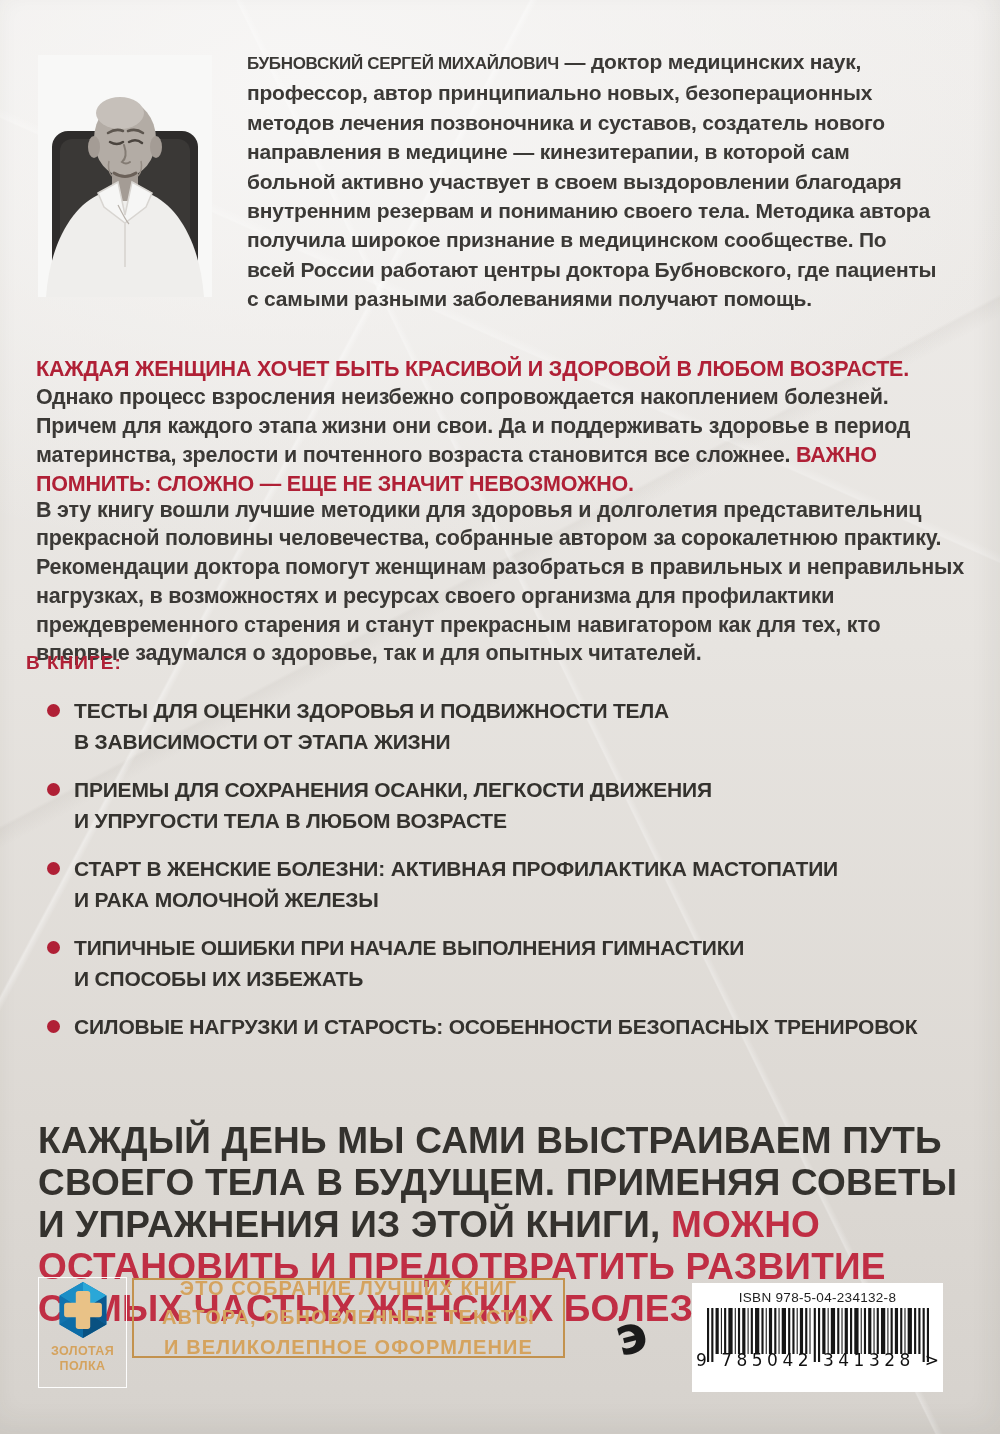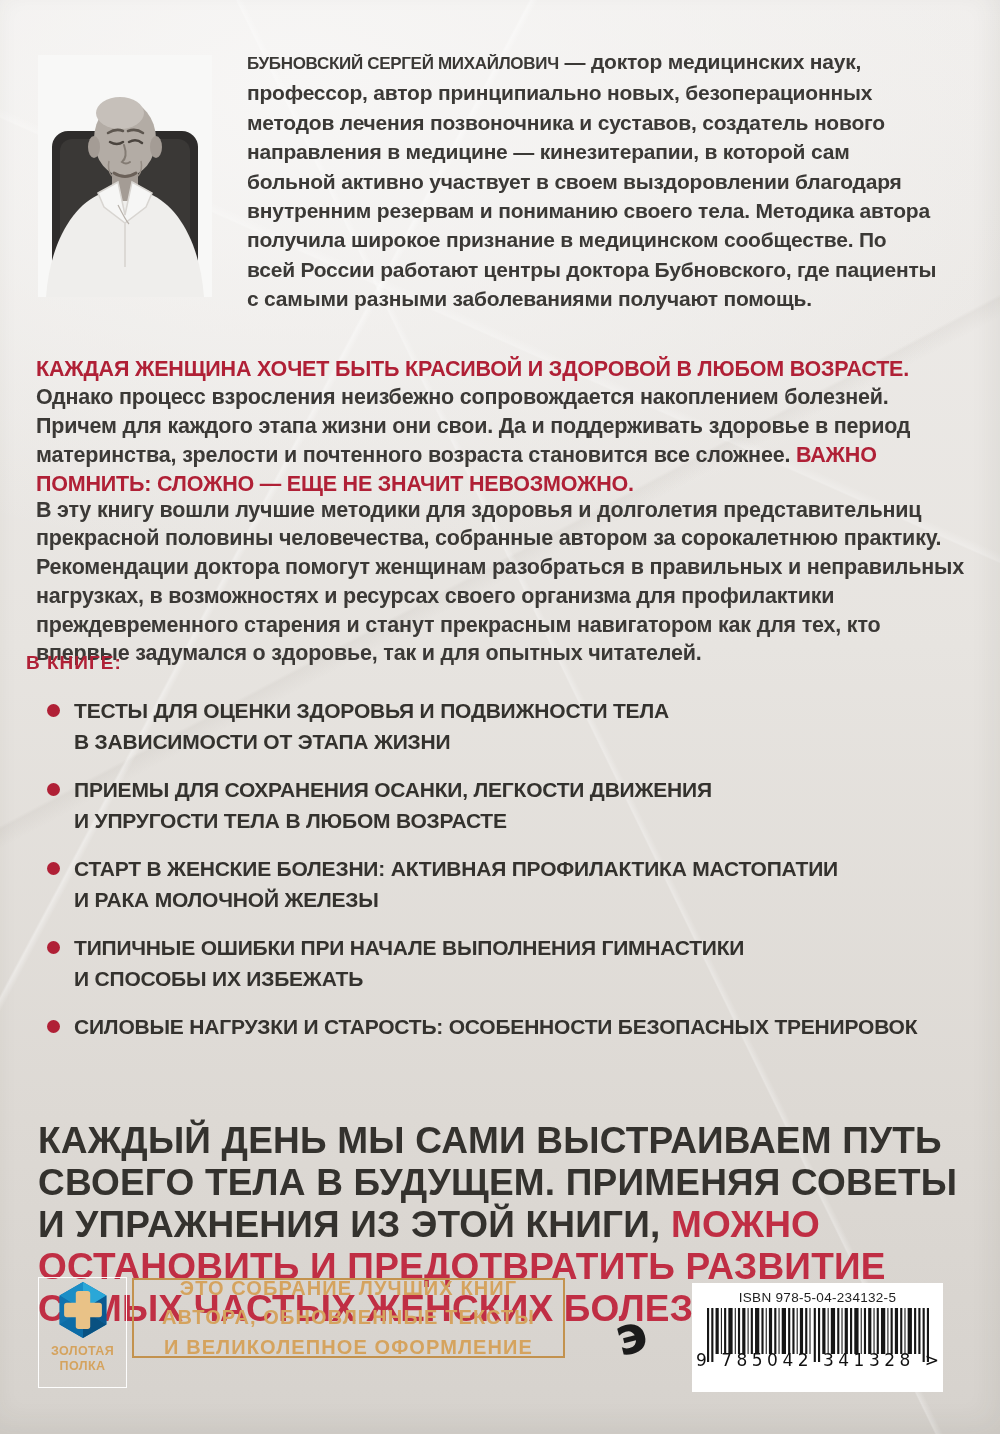--- a/index.html
+++ b/index.html
@@ -163,21 +163,21 @@
 
   <div class="abs promo-box">
     <div>ЭТО СОБРАНИЕ ЛУЧШИХ КНИГ</div>
     <div>АВТОРА, ОБНОВЛЕННЫЕ ТЕКСТЫ</div>
     <div>И ВЕЛИКОЛЕПНОЕ ОФОРМЛЕНИЕ</div>
   </div>
 
   <div class="abs eksmo">э</div>
 
   <div class="abs barcode-box">
-    <div class="isbn">ISBN 978-5-04-234132-5</div>
+    <div class="isbn">ISBN 978-5-04-234132-8</div>
     <svg class="bars" viewBox="0 0 208 54" preserveAspectRatio="none" aria-hidden="true">
       <g fill="#161616">
         <rect x="0" width="2" height="54"></rect>
           <rect x="4" width="2" height="54"></rect>
         <rect x="8" width="3" height="46"></rect>
           <rect x="13" width="1" height="46"></rect>
           <rect x="16" width="2" height="46"></rect>
         <rect x="20" width="4" height="46"></rect>
           <rect x="26" width="1" height="46"></rect>
           <rect x="29" width="2" height="46"></rect>

